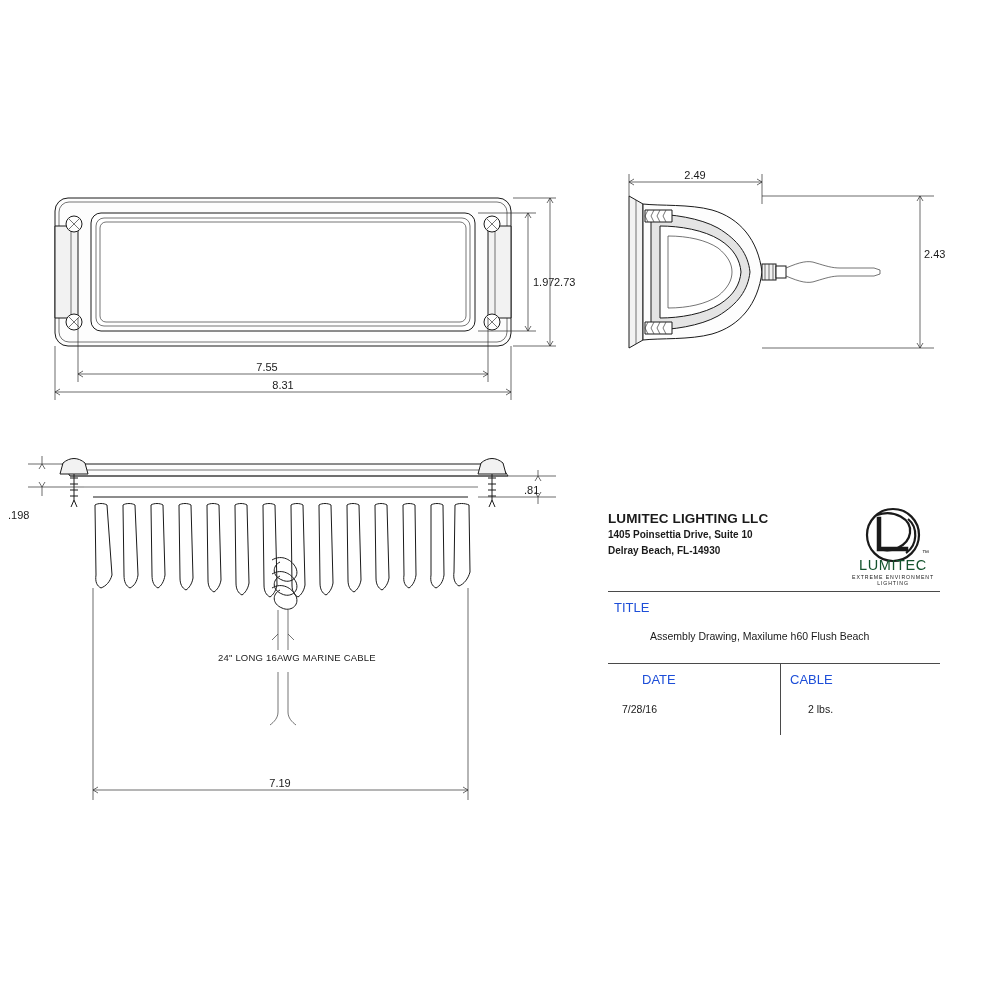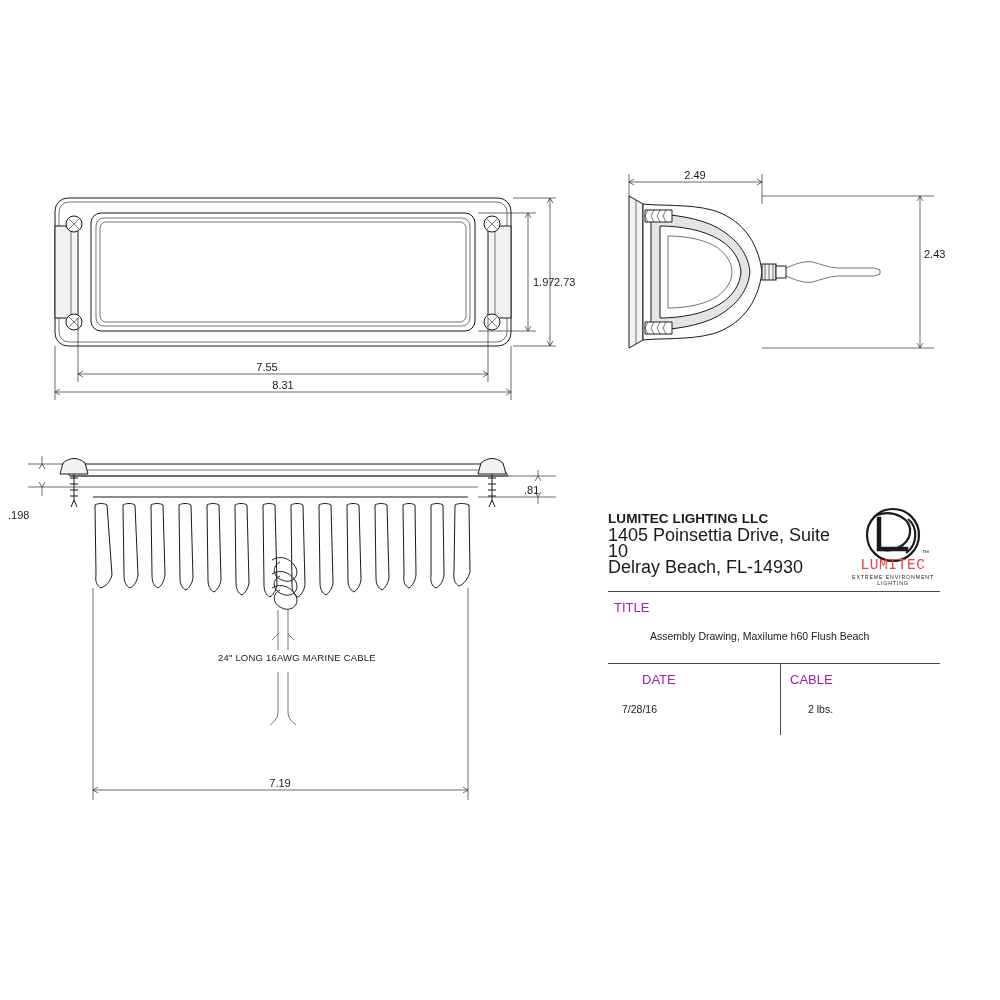--- a/index.html
+++ b/index.html
@@ -99,55 +99,55 @@
     width: 230px;
     line-height: 16px;
   }
   .company .cname {
     font-size: 13.5px;
     font-weight: bold;
     letter-spacing: 0.1px;
     display: block;
   }
   .company .caddr {
-    font-size: 18px;
+    font-size: 10px;
     display: block;
+    font-weight: bold;
   }
   .logo-wrap {
     position: absolute;
     left: 238px;
     top: 0px;
     width: 94px;
     height: 84px;
   }
   .logo-word {
     position: absolute;
     left: 238px;
     top: 52px;
     width: 94px;
     text-align: center;
     font-size: 14.5px;
     letter-spacing: 0.6px;
-    color: #ef4444;
-    font-family: Liberation Mono, monospace;
+    color: #14532d;
   }
   .logo-tag {
     position: absolute;
     left: 238px;
     top: 69px;
     width: 94px;
     text-align: center;
     font-size: 5.2px;
     letter-spacing: 0.9px;
     color: #1a1a1a;
   }
   .lbl {
     position: absolute;
     font-size: 13px;
-    color: #a21caf;
+    color: #1d4ed8;
   }
   .val {
     position: absolute;
     font-size: 10.5px;
     color: #1a1a1a;
   }
 </style>
 </head>
 <body>
 

